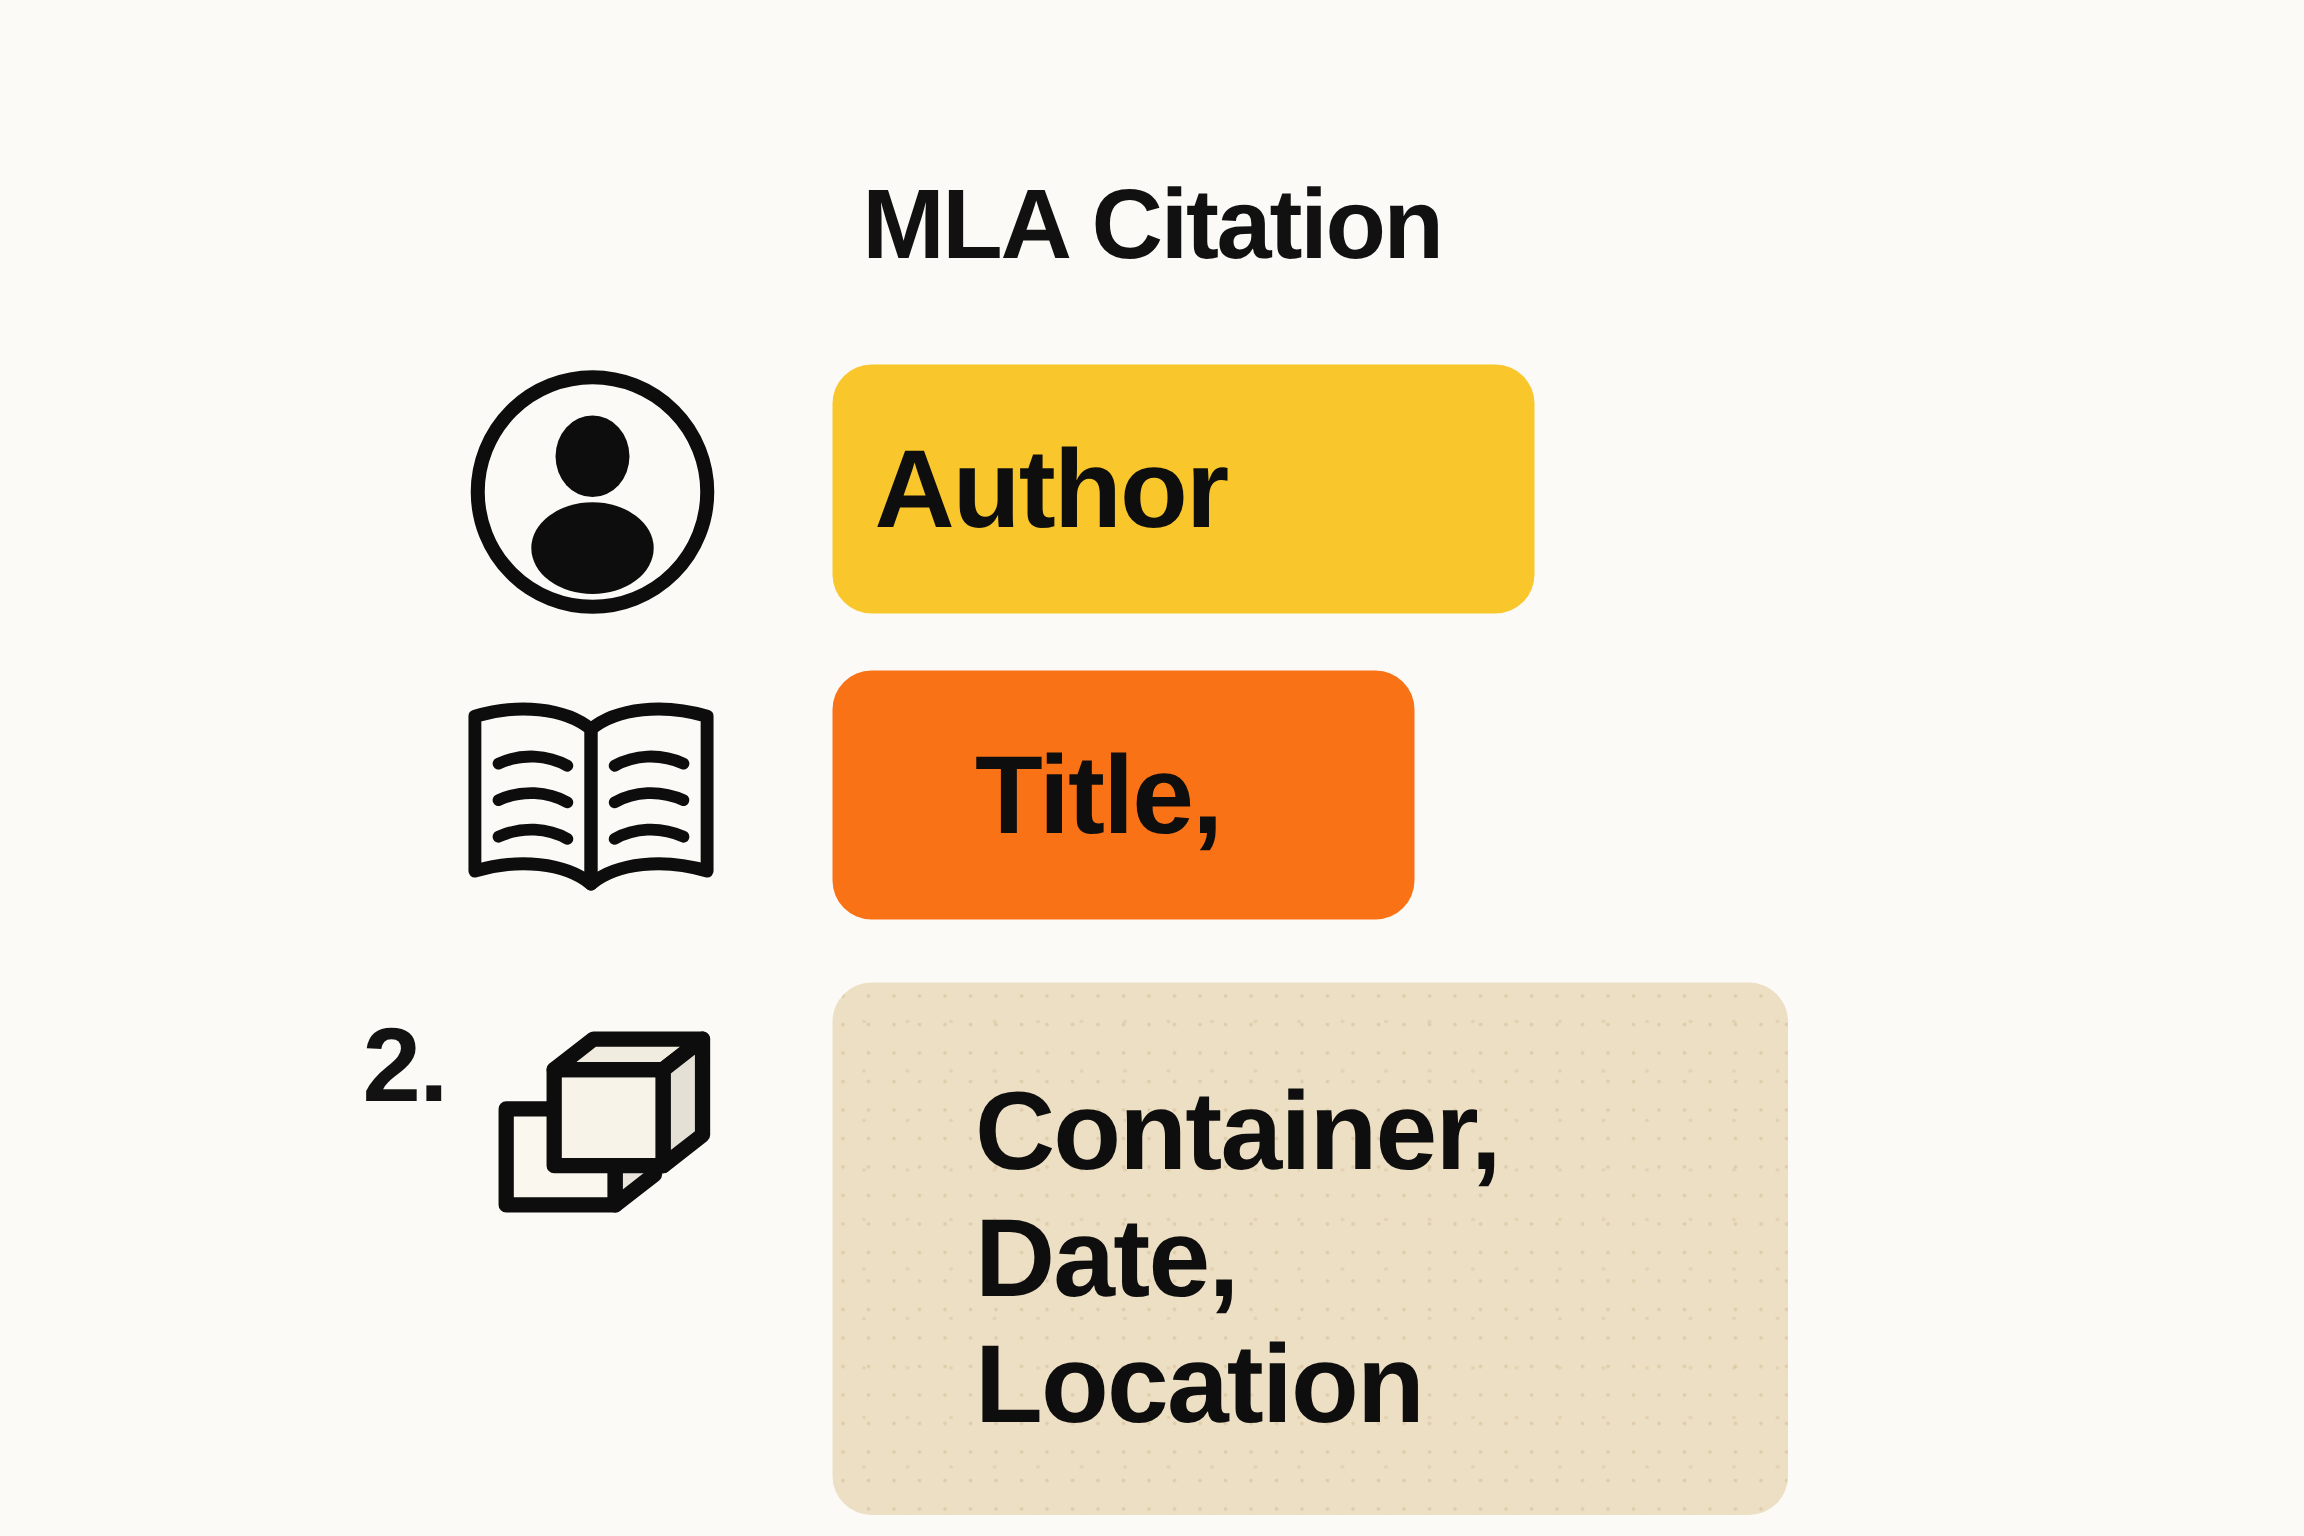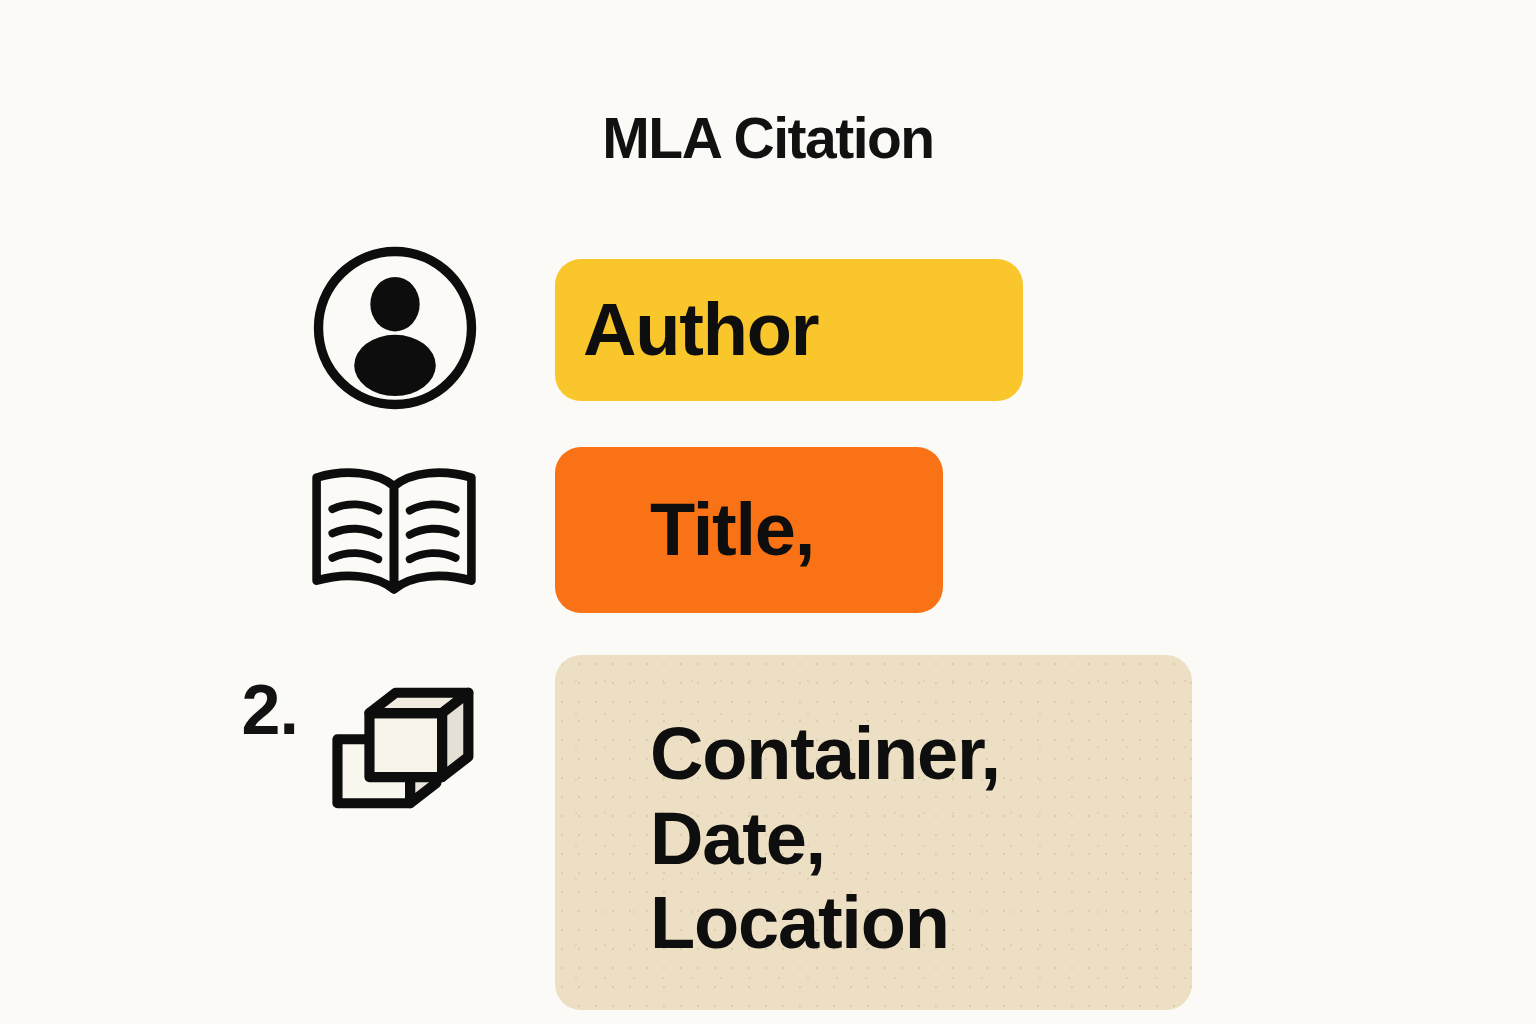--- a/index.html
+++ b/index.html
@@ -21,21 +21,21 @@
     background: #FBFAF6;
   }
 
   
   .page-title {
     position: absolute;
     left: 0;
     top: 72px;
     width: 1536px;
     text-align: center;
-    font-size: 57px;
+    font-size: 66px;
     font-weight: 700;
     letter-spacing: -1.5px;
     color: #111111;
     line-height: 1;
   }
 
   
   .row {
     position: absolute;
     left: 0;
@@ -85,23 +85,23 @@
   .badge-text {
     font-size: 74px;
     font-weight: 700;
     color: #0E0E0E;
     line-height: 1.14;
     letter-spacing: -1.2px;
     white-space: pre-line;
   }
 
   #badge-author {
-    top: 16px;
+    top: 0;
     width: 468px;
-    height: 142px;
+    height: 166px;
     background: #F9C72B;
     padding-left: 28px;
   }
   #badge-title {
     top: 0;
     width: 388px;
     height: 166px;
     background: #f97316;
   }
   #badge-container {

